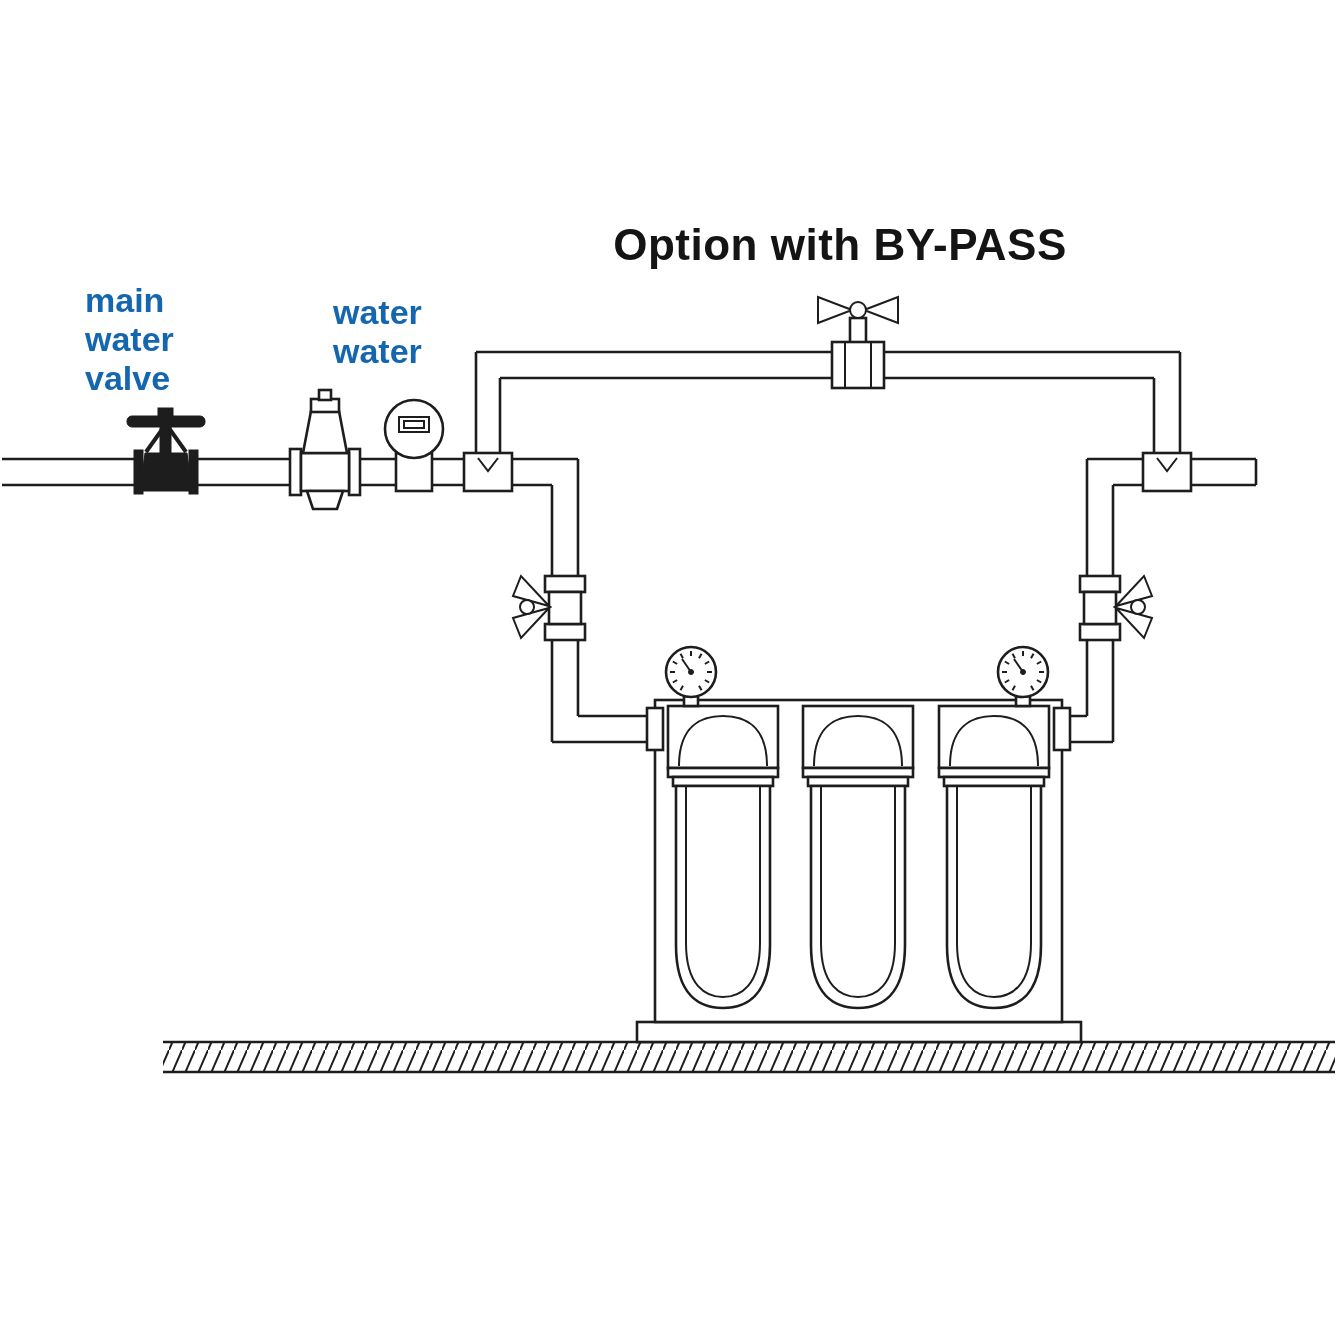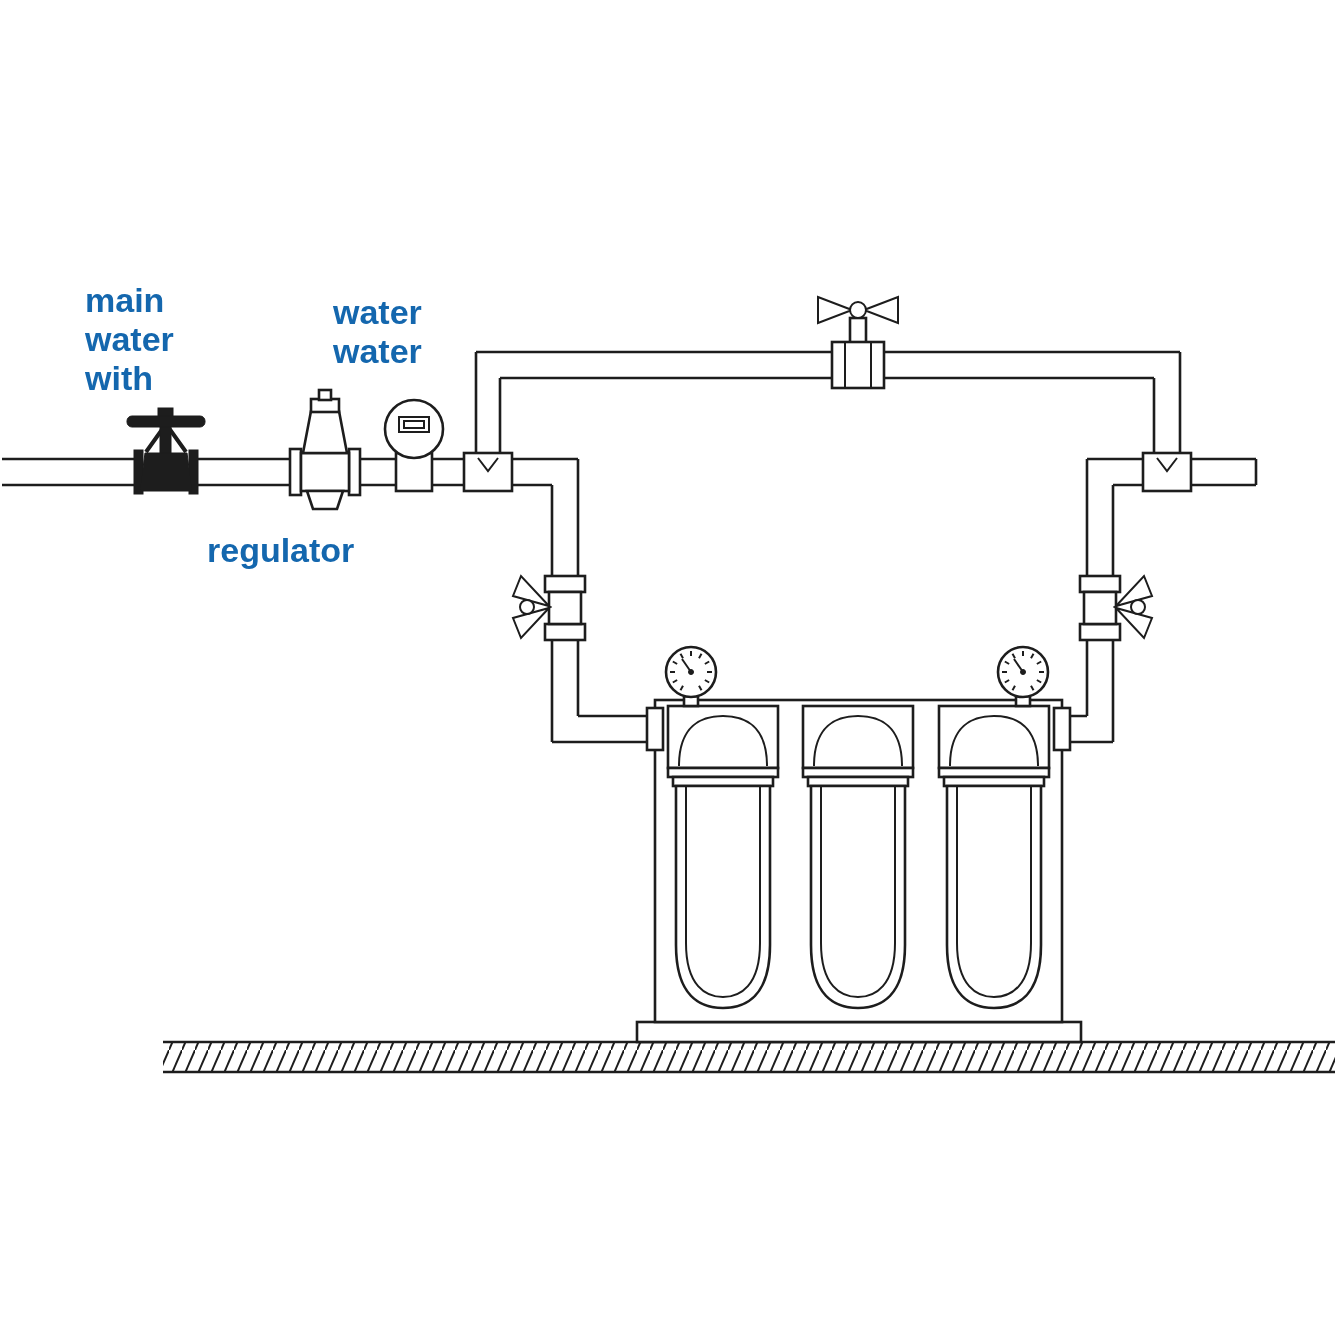--- a/index.html
+++ b/index.html
@@ -28,34 +28,34 @@
   .lnw {stroke:var(--line);stroke-width:2.6;fill:#fff;}
   .lnw2{stroke:var(--line);stroke-width:2;fill:#fff;}
   .dk  {fill:var(--line);stroke:var(--line);stroke-width:1;}
   .spk {stroke:var(--line);stroke-width:4;fill:none;}
 </style>
 </head>
 <body>
 
 <div class="stage">
 
+  <div class="ttl" style="left:560px;top:220px;width:560px">Option with BY-PASS</div>
 
   <div class="lbl" style="left:85px;top:281px;width:160px">
     <span>main</span>
     <span>water</span>
-    <span>with</span>
+    <span>valve</span>
   </div>
 
   <div class="lbl" style="left:333px;top:293px;width:160px">
     <span>water</span>
     <span>water</span>
   </div>
 
   <div class="lbl" style="left:207px;top:531px;width:240px">
-    <span>regulator</span>
   </div>
 
   <svg width="1340" height="1340" viewBox="0 0 1340 1340">
     <defs>
       <pattern id="hatch" width="13" height="30" patternUnits="userSpaceOnUse">
         <line x1="13" y1="0" x2="0" y2="30" stroke="#1d1d1d" stroke-width="2"></line>
       </pattern>
     </defs>
 
     <g>

